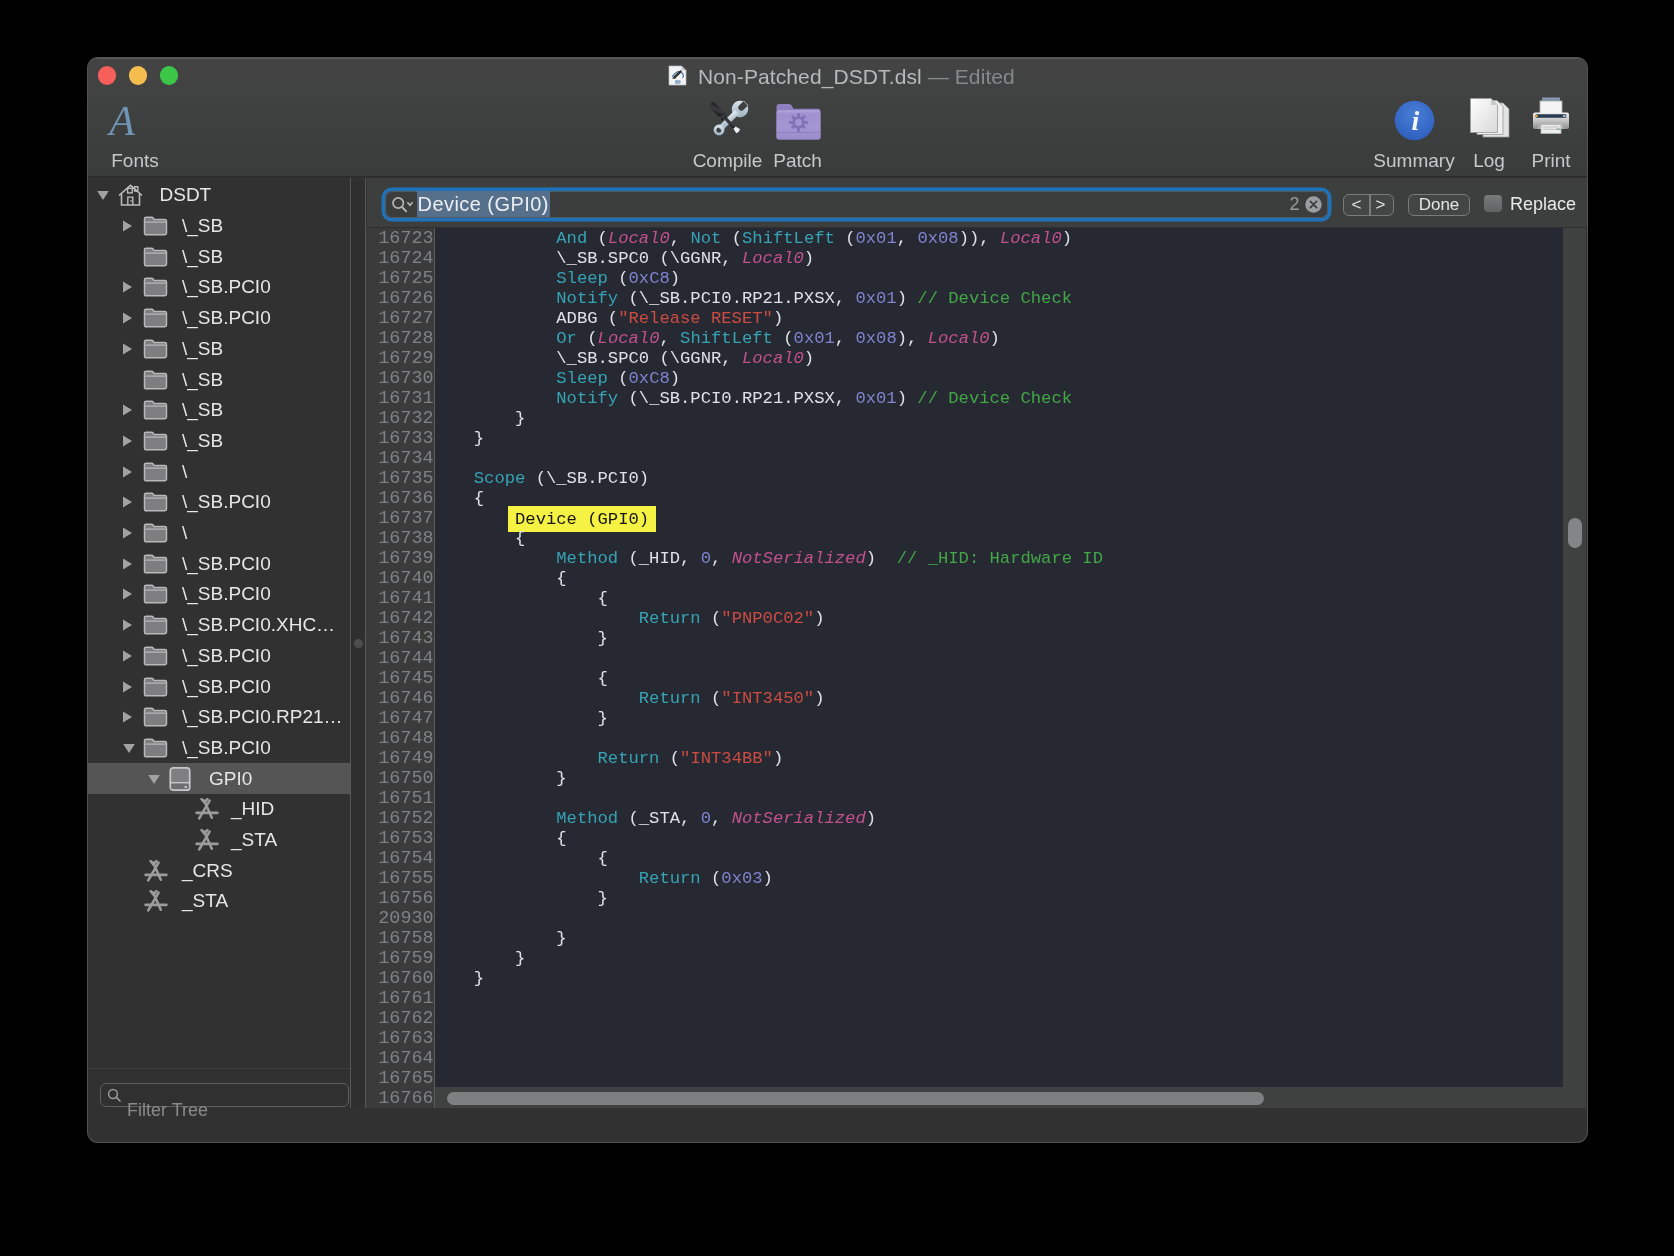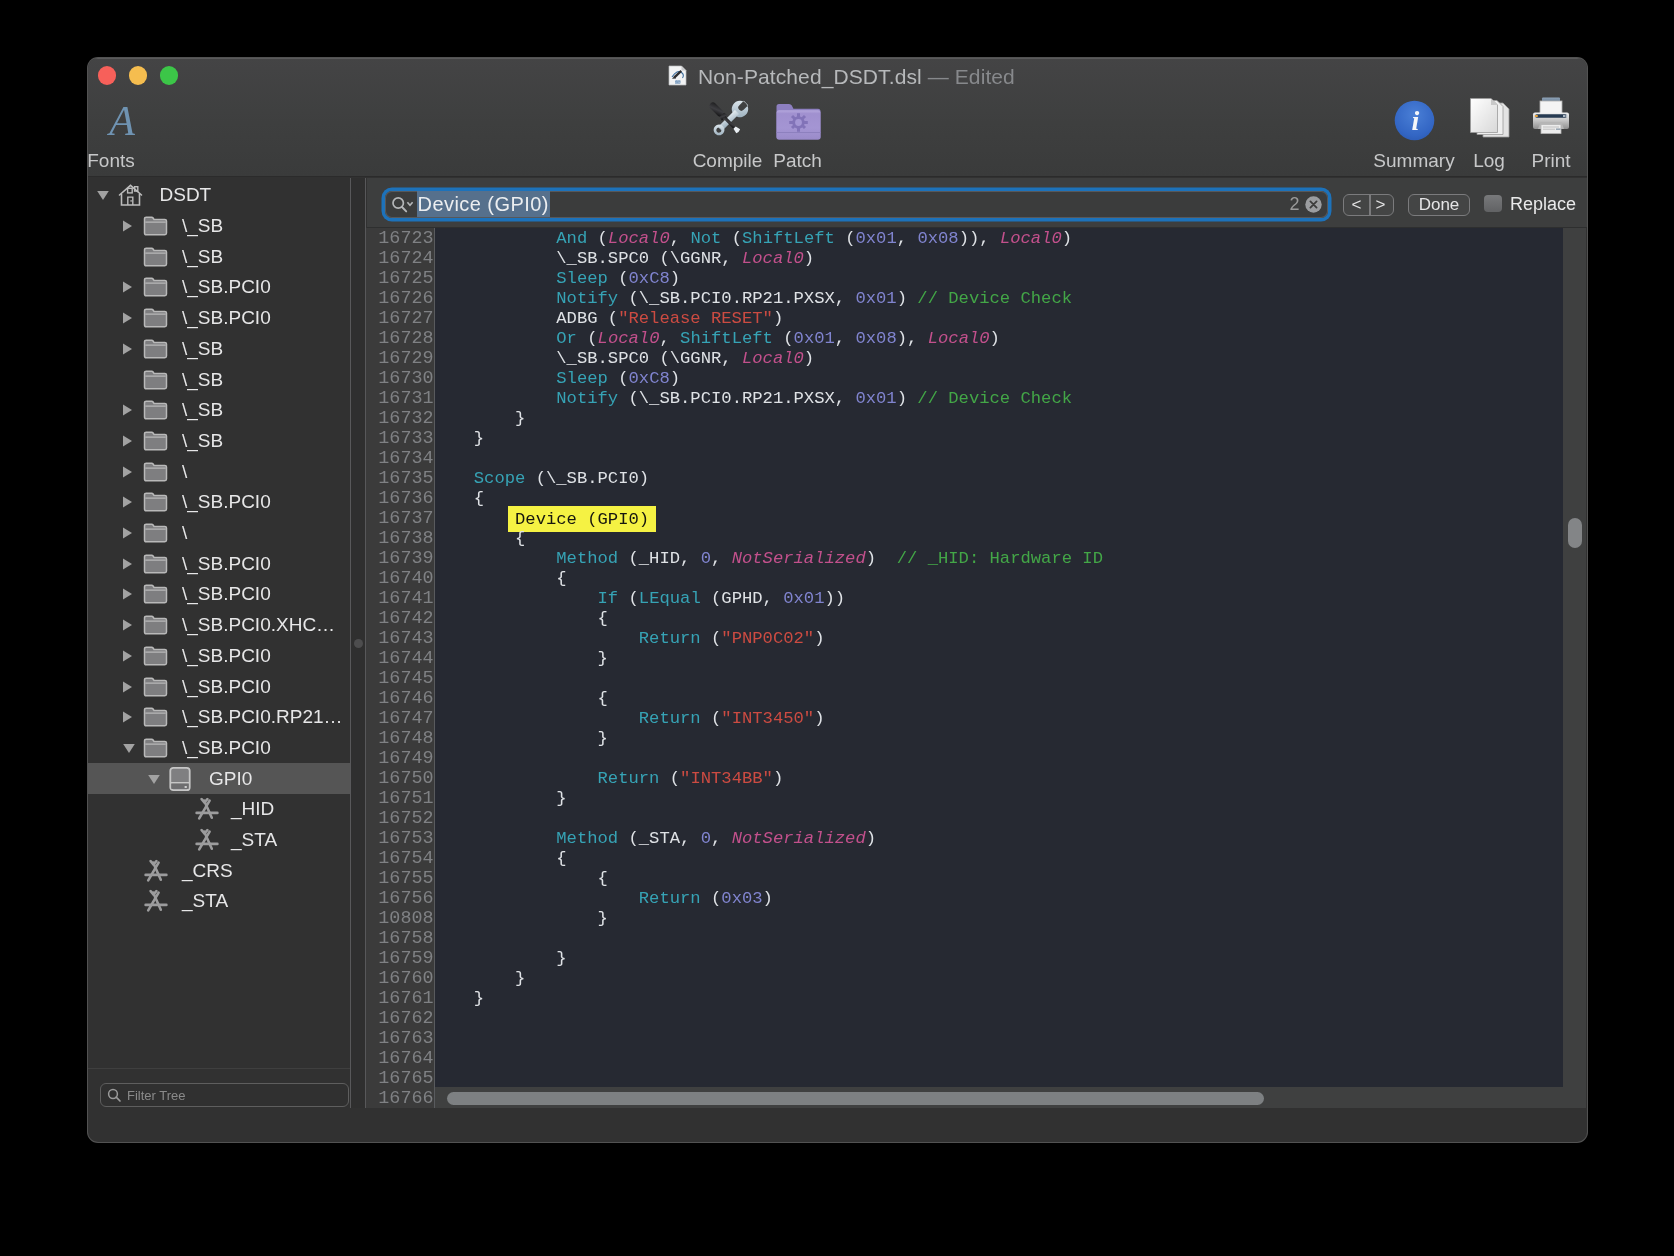--- a/index.html
+++ b/index.html
@@ -69,21 +69,21 @@
 <path d="M1 1 H13.5 L18 5.5 V20 H1 Z" fill="#f2f3f4" stroke="#b9babc" stroke-width="0.7"></path>
 <path d="M13.5 1 V5.5 H18 Z" fill="#c9cacc"></path>
 <path d="M4 12 Q9 4 13.8 7.8 Q16.5 10 14.5 13" stroke="#3f6f9e" stroke-width="1.1" fill="none"></path>
 <path d="M5.5 11.5 L12.5 5 L14 6.8 L7.3 13.2 Z" fill="#2e2e30"></path>
 <path d="M4 13.8 l2.2 -2.6 1.9 2.2 z" fill="#2e2e30"></path>
 <rect x="7" y="15.2" width="5.4" height="3.4" rx="0.6" fill="#4a78a8"></rect>
 <text x="9.7" y="17.9" font-family="Liberation Sans" font-size="2.8" fill="#fff" text-anchor="middle">DSL</text>
 </svg></div>
     <div style="position:absolute; left:610px; top:7px; font-size:21px; letter-spacing:0.1px; color:#b7b9bb;">Non-Patched_DSDT.dsl <span style="color:#87898c;">— Edited</span></div>
     <div style="position:absolute; left:19px; top:43px; width:30px; height:40px; font-family:'Liberation Serif', serif; font-style:italic; font-size:42px; line-height:40px; color:#6f93b2; text-align:center;">A</div>
-    <div class="label" style="left:23px;text-align:center;">Fonts</div>
+    <div class="label" style="left:47px;text-align:center;">Fonts</div>
     <div style="position:absolute; left:617px; top:40px; line-height:0;"><svg width="46" height="46" viewBox="0 0 46 46">
 <defs>
 <linearGradient id="wr" x1="0" y1="0" x2="1" y2="1">
 <stop offset="0" stop-color="#e8eff3"></stop>
               <stop offset="0.5" stop-color="#bccbd5"></stop>
               <stop offset="1" stop-color="#93a9b7"></stop>
 </linearGradient>
 <linearGradient id="sd" x1="0" y1="1" x2="1" y2="0">
 <stop offset="0" stop-color="#0e0e0f"></stop>
               <stop offset="0.5" stop-color="#3e3e42"></stop>
@@ -464,21 +464,21 @@
 <path d="M13.4 1.6 L10.6 4.8"></path>
 </svg></div>
         <div class="tlabel" style="left:94px">_STA</div>
       </div>
     <div id="filterwrap">
       <div id="filterbox">
         <div style="position:absolute; left:6px; top:4px; line-height:0;"><svg width="15" height="15" viewBox="0 0 15 15" fill="none">
 <circle cx="6" cy="6" r="4.4" stroke="#9a9a9a" stroke-width="1.5"></circle>
 <path d="M9.2 9.2 L13 13" stroke="#9a9a9a" stroke-width="1.7" stroke-linecap="round"></path>
 </svg></div>
-        <div style="position:absolute; left:26px; top:4px; font-size:13px; color:#8a8a8a;">Filter Tree</div>
+        <div style="position:absolute; left:26px; top:16px; font-size:18px; color:#8a8a8a;">Filter Tree</div>
       </div>
     </div>
   </div>
   <div id="split">
       <div class="dot"></div>
     </div>
 
   <div id="findbar">
     <div id="sfield">
       <div style="position:absolute; left:6px; top:5px; line-height:0;"><svg width="22" height="17" viewBox="0 0 22 17" fill="none">
@@ -531,21 +531,21 @@
 <div class="gl">16747</div>
 <div class="gl">16748</div>
 <div class="gl">16749</div>
 <div class="gl">16750</div>
 <div class="gl">16751</div>
 <div class="gl">16752</div>
 <div class="gl">16753</div>
 <div class="gl">16754</div>
 <div class="gl">16755</div>
 <div class="gl">16756</div>
-<div class="gl">10808</div>
+<div class="gl">20930</div>
 <div class="gl">16758</div>
 <div class="gl">16759</div>
 <div class="gl">16760</div>
 <div class="gl">16761</div>
 <div class="gl">16762</div>
 <div class="gl">16763</div>
 <div class="gl">16764</div>
 <div class="gl">16765</div>
 <div class="gl">16766</div>
   </div>
@@ -561,21 +561,20 @@
 <div class="cl"><span class="p">            </span><span class="k">Notify</span><span class="p"> (\_SB.PCI0.RP21.PXSX, </span><span class="n">0x01</span><span class="p">) </span><span class="c">// Device Check</span></div>
 <div class="cl"><span class="p">        }</span></div>
 <div class="cl"><span class="p">    }</span></div>
 <div class="cl">&nbsp;</div>
 <div class="cl"><span class="p">    </span><span class="k">Scope</span><span class="p"> (\_SB.PCI0)</span></div>
 <div class="cl"><span class="p">    {</span></div>
 <div class="cl"><span class="p">        </span><span class="hl">Device (GPI0)</span></div>
 <div class="cl"><span class="p">        {</span></div>
 <div class="cl"><span class="p">            </span><span class="k">Method</span><span class="p"> (_HID, </span><span class="n">0</span><span class="p">, </span><span class="v">NotSerialized</span><span class="p">)  </span><span class="c">// _HID: Hardware ID</span></div>
 <div class="cl"><span class="p">            {</span></div>
-<div class="cl"><span class="p">                </span><span class="k">If</span><span class="p"> (</span><span class="k">LEqual</span><span class="p"> (GPHD, </span><span class="n">0x01</span><span class="p">))</span></div>
 <div class="cl"><span class="p">                {</span></div>
 <div class="cl"><span class="p">                    </span><span class="k">Return</span><span class="p"> (</span><span class="s">"PNP0C02"</span><span class="p">)</span></div>
 <div class="cl"><span class="p">                }</span></div>
 <div class="cl">&nbsp;</div>
 <div class="cl"><span class="p">                {</span></div>
 <div class="cl"><span class="p">                    </span><span class="k">Return</span><span class="p"> (</span><span class="s">"INT3450"</span><span class="p">)</span></div>
 <div class="cl"><span class="p">                }</span></div>
 <div class="cl">&nbsp;</div>
 <div class="cl"><span class="p">                </span><span class="k">Return</span><span class="p"> (</span><span class="s">"INT34BB"</span><span class="p">)</span></div>
 <div class="cl"><span class="p">            }</span></div>

